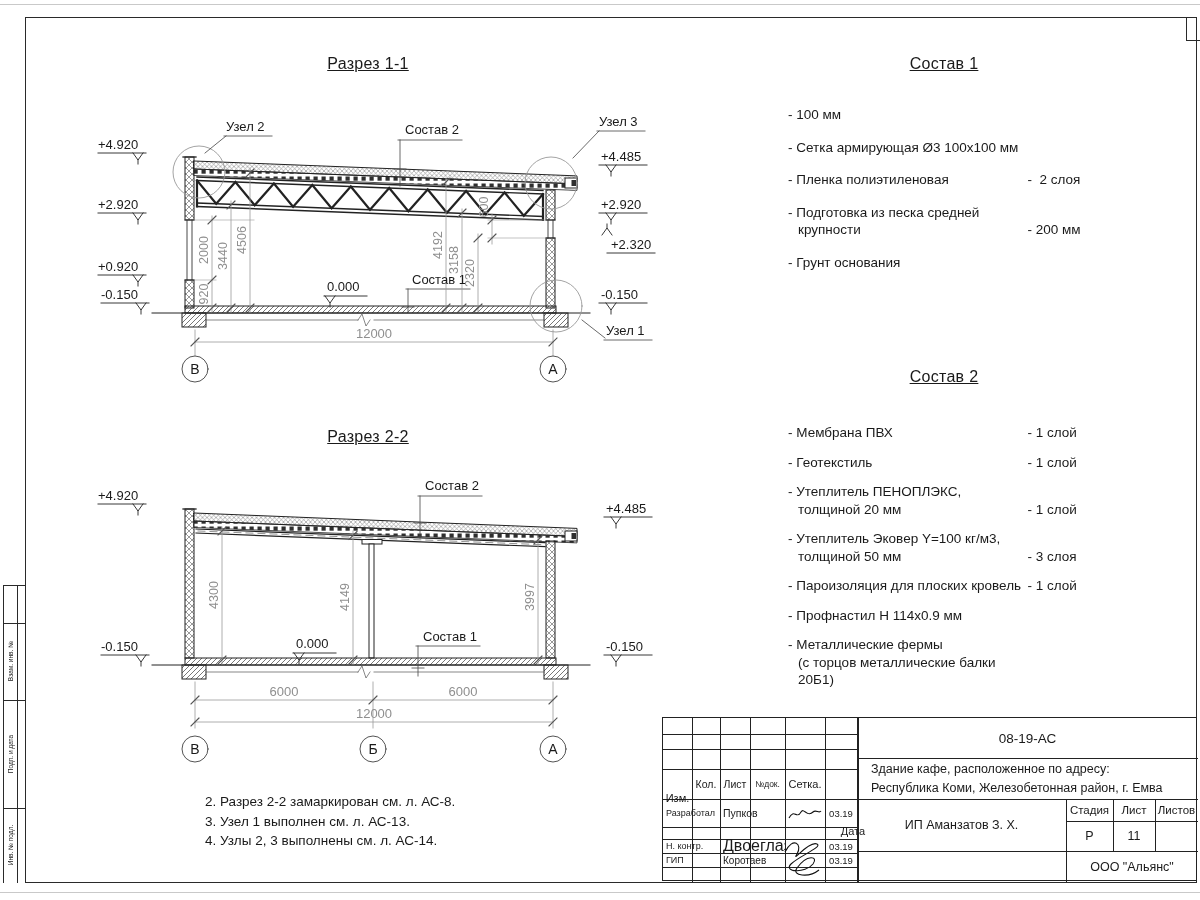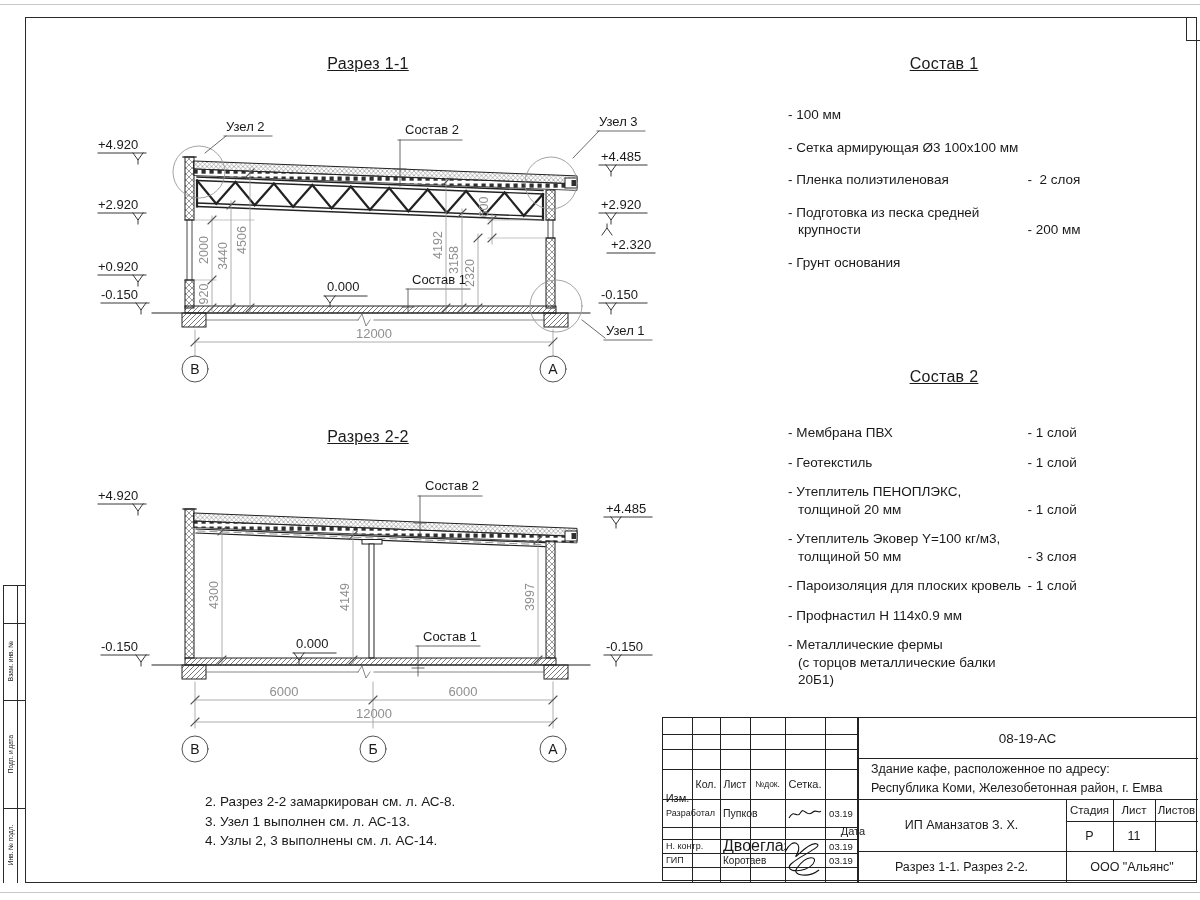--- a/index.html
+++ b/index.html
@@ -353,21 +353,20 @@
       <path d="M2 12 C7 2 10 14 14 6 C17 1 20 12 26 6 C29 3 32 8 34 5" stroke="#111" stroke-width="1.1" fill="none"></path>
     </svg>
     <svg style="left: 116px; top: 116px; position: absolute;" width="48" height="46" viewBox="0 0 48 46">
       <path d="M6 18 C14 2 24 10 18 20 C12 30 30 6 38 10 C44 13 20 22 12 30 C4 38 26 40 34 30 C40 22 28 20 18 34 C12 42 30 44 40 36" stroke="#111" stroke-width="1.1" fill="none"></path>
     </svg>
 
     <div class="cell" style="left:194px;top:0;width:341px;height:40px;font-size:13.5px;">08-19-АС</div>
     <div class="cell left pre" style="left:208px;top:42px;width:327px;height:38px;font-size:12.5px;line-height:1.5;white-space:pre-line;">Здание кафе, расположенное по адресу:
 Республика Коми, Железобетонная район, г. Емва</div>
     <div class="cell" style="left:194px;top:81px;width:209px;height:52px;font-size:12.5px;">ИП Аманзатов З. Х.</div>
-    <div class="cell" style="left:194px;top:133px;width:209px;height:31px;font-size:12.5px;">Разрез 1-1. Разрез 2-2.</div>
     <div class="cell" style="left:403px;top:81px;width:47px;height:22px;font-size:11.5px;">Стадия</div>
     <div class="cell" style="left:450px;top:81px;width:42px;height:22px;font-size:11.5px;">Лист</div>
     <div class="cell" style="left:492px;top:81px;width:43px;height:22px;font-size:11.5px;">Листов</div>
     <div class="cell" style="left:403px;top:103px;width:47px;height:30px;font-size:12.5px;">Р</div>
     <div class="cell" style="left:450px;top:103px;width:42px;height:30px;font-size:12.5px;">11</div>
     <div class="cell" style="left:492px;top:103px;width:43px;height:30px;font-size:12.5px;"></div>
     <div class="cell" style="left:403px;top:133px;width:132px;height:31px;font-size:12.5px;">ООО "Альянс"</div>
   </div>
 
 </div>

